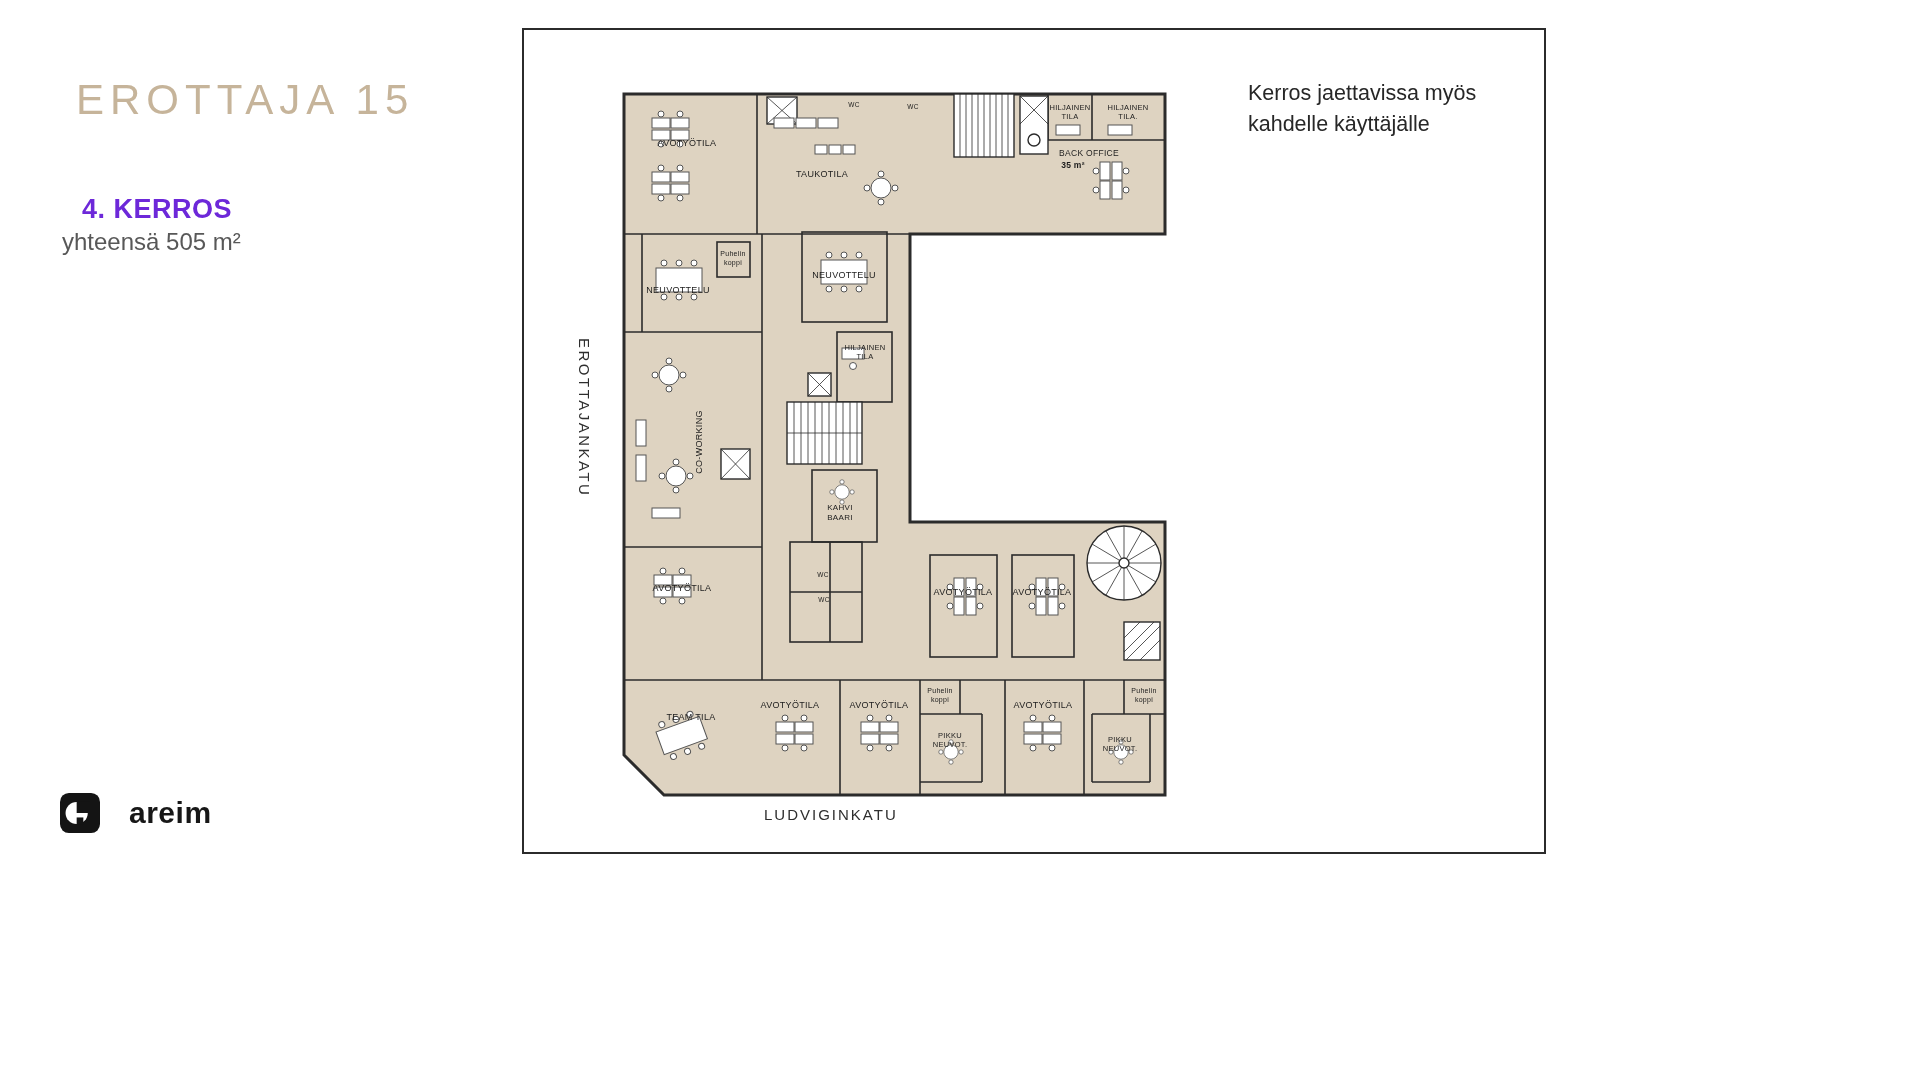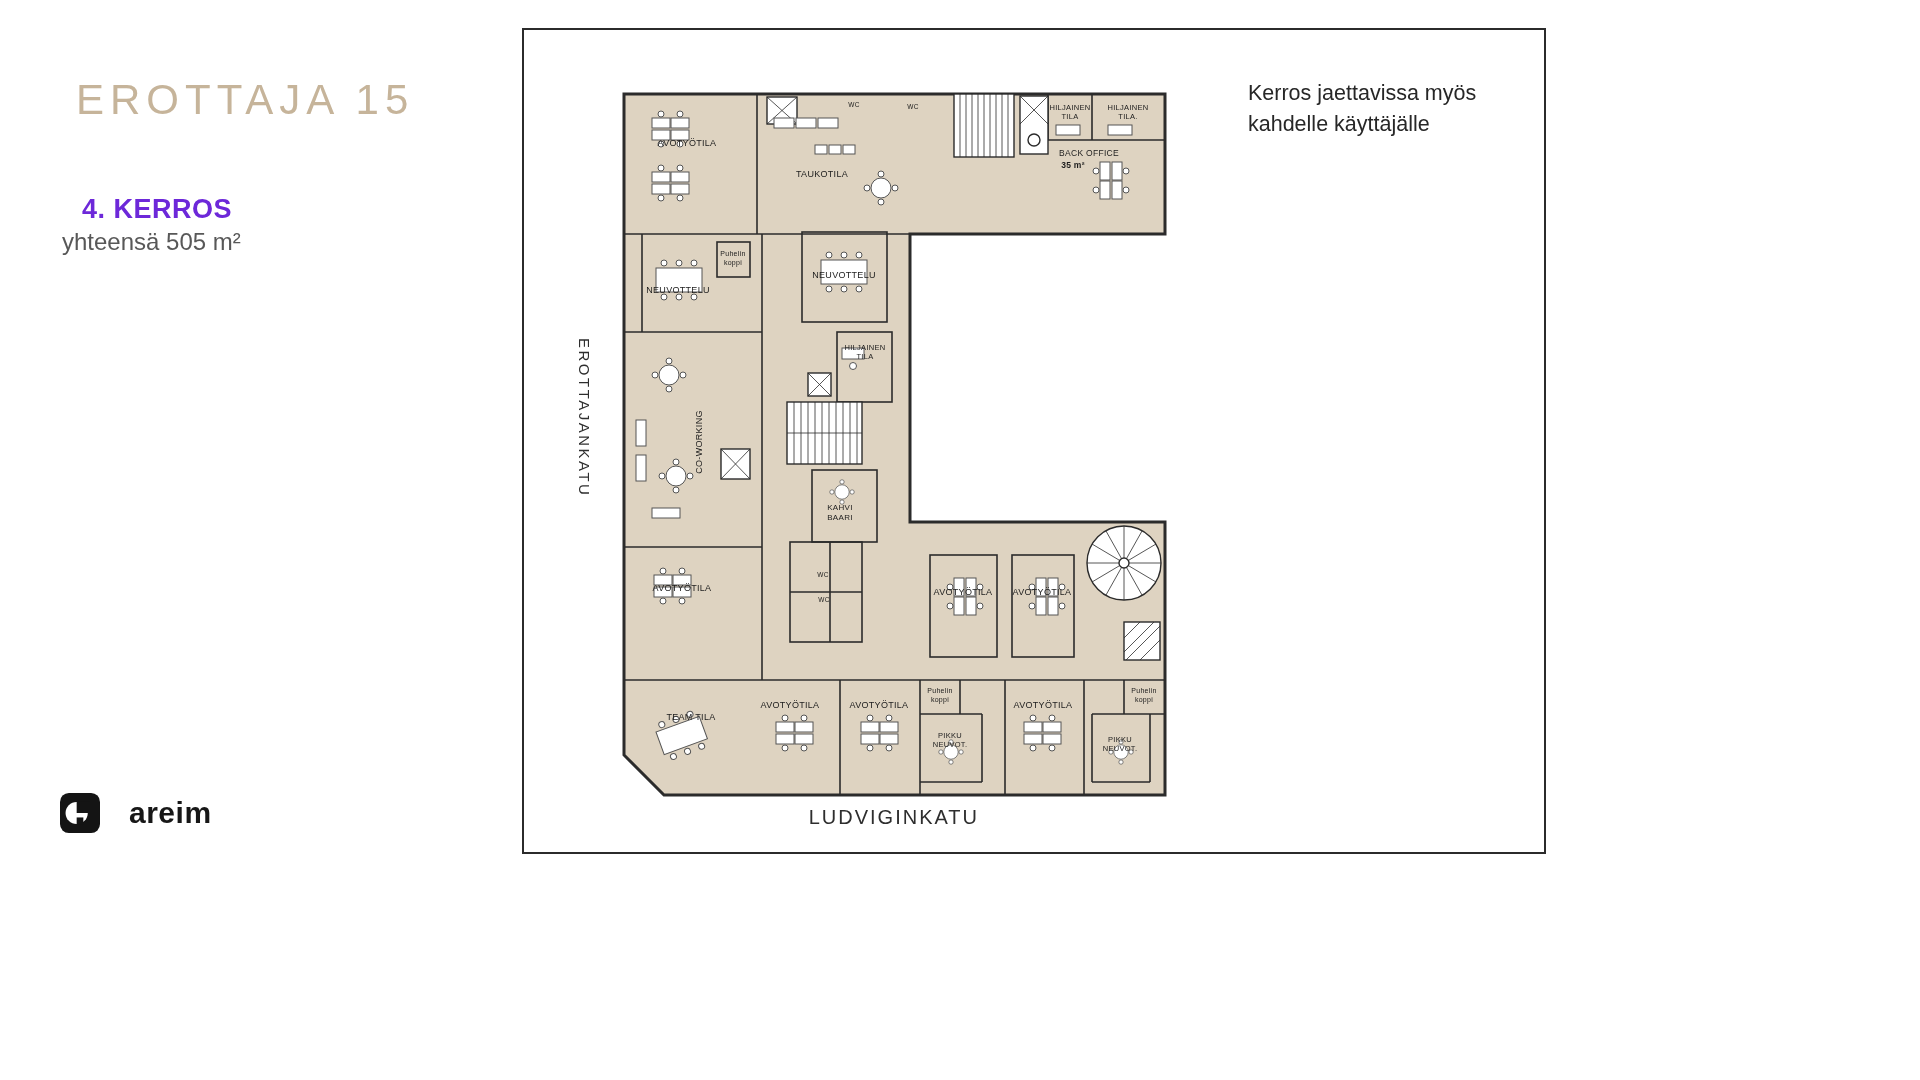--- a/index.html
+++ b/index.html
@@ -16,22 +16,22 @@
   .floor-area { position:absolute; left:2px; top:228px; font-size:24px; font-weight:400; color:#585858; }
   .brand { position:absolute; left:0; top:793px; display:flex; align-items:center; gap:29px; }
   .brand-name { font-size:30px; font-weight:bold; color:#171717; letter-spacing:0.5px; }
 
   
   .plan-frame { position:absolute; left:522px; top:28px; width:1024px; height:826px;
                 border:2px solid #2b2b2b; background:#fff; }
   .plan-note { position:absolute; left:692px; top:48px; font-size:21.5px; color:#272727; line-height:1.45;margin-left:32px; }
   .street-left { position:absolute; left:52px; top:308px; writing-mode:vertical-rl;
                  font-size:15px; letter-spacing:2.5px; color:#2e2e2e; }
-  .street-bottom { position:absolute; left:240px; top:776px; width:215px; text-align:right;
-                   font-size:20px; letter-spacing:2px; color:#2e2e2e; }
+  .street-bottom { position:absolute; left:240px; top:776px; width:215px; text-align:left;
+                   font-size:15px; letter-spacing:2px; color:#2e2e2e; }
   svg.plan { position:absolute; left:0; top:0; width:1024px; height:826px; }
 
   
   .outer { fill:#ded3c1; stroke:#2b2b2b; stroke-width:3; }
   .wall path, .wall rect { fill:none; stroke:#2b2b2b; stroke-width:1.6; }
   .white { fill:#ffffff; stroke:#2b2b2b; stroke-width:1.4; }
   .tread { fill:none; stroke:#2b2b2b; stroke-width:0.8; }
   .furn > rect, .furn > circle { fill:#ffffff; stroke:#555555; stroke-width:1; }
   .plan-label { fill:#1c1c1c; text-anchor:middle; font-family:"Liberation Sans", sans-serif; letter-spacing:0.3px; }
   .plan-label.bold { font-weight:bold; }

